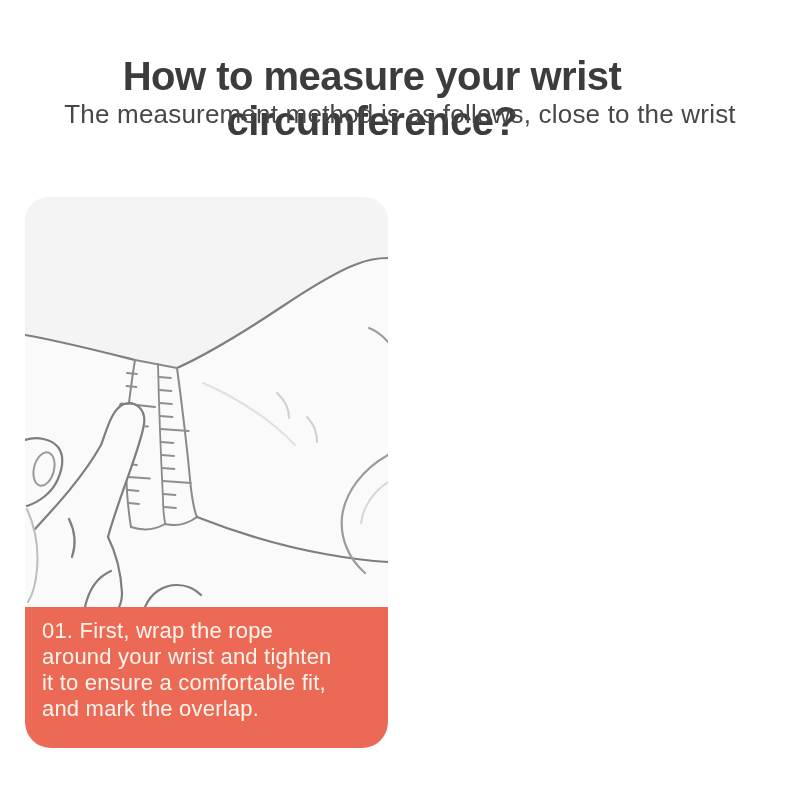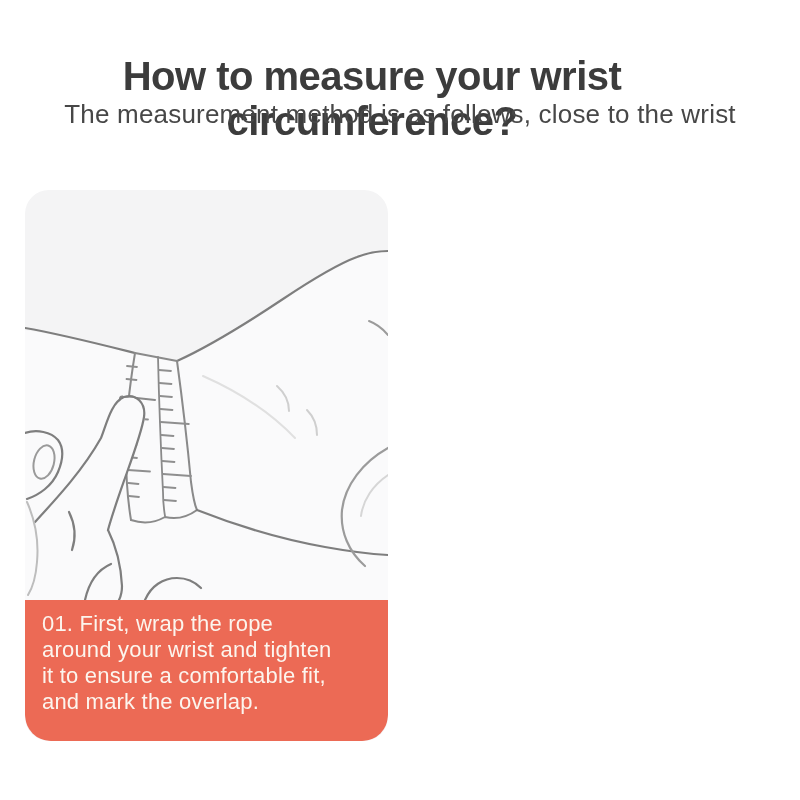--- a/index.html
+++ b/index.html
@@ -11,21 +11,21 @@
     text-align:center;font-size:40px;font-weight:700;color:#3c3c3c;
     letter-spacing:-0.5px;
   }
   .page-subtitle{
     position:absolute;top:99px;left:0;width:800px;margin:0;
     text-align:center;font-size:26px;font-weight:400;color:#474747;
     letter-spacing:0.2px;
   }
 
   .steps-row{
-    position:absolute;top:190px;left:25px;
+    position:absolute;top:197px;left:25px;
     display:flex;gap:34px;
   }
   .step-card{
     width:363px;height:551px;border-radius:24px;overflow:hidden;
     background:#f4f4f5;display:flex;flex-direction:column;
   }
   .step-figure{width:363px;height:410px;flex:none;position:relative;}
   .step-figure svg{display:block;}
   .step-caption{
     flex:none;height:141px;background:#ec6a55;

